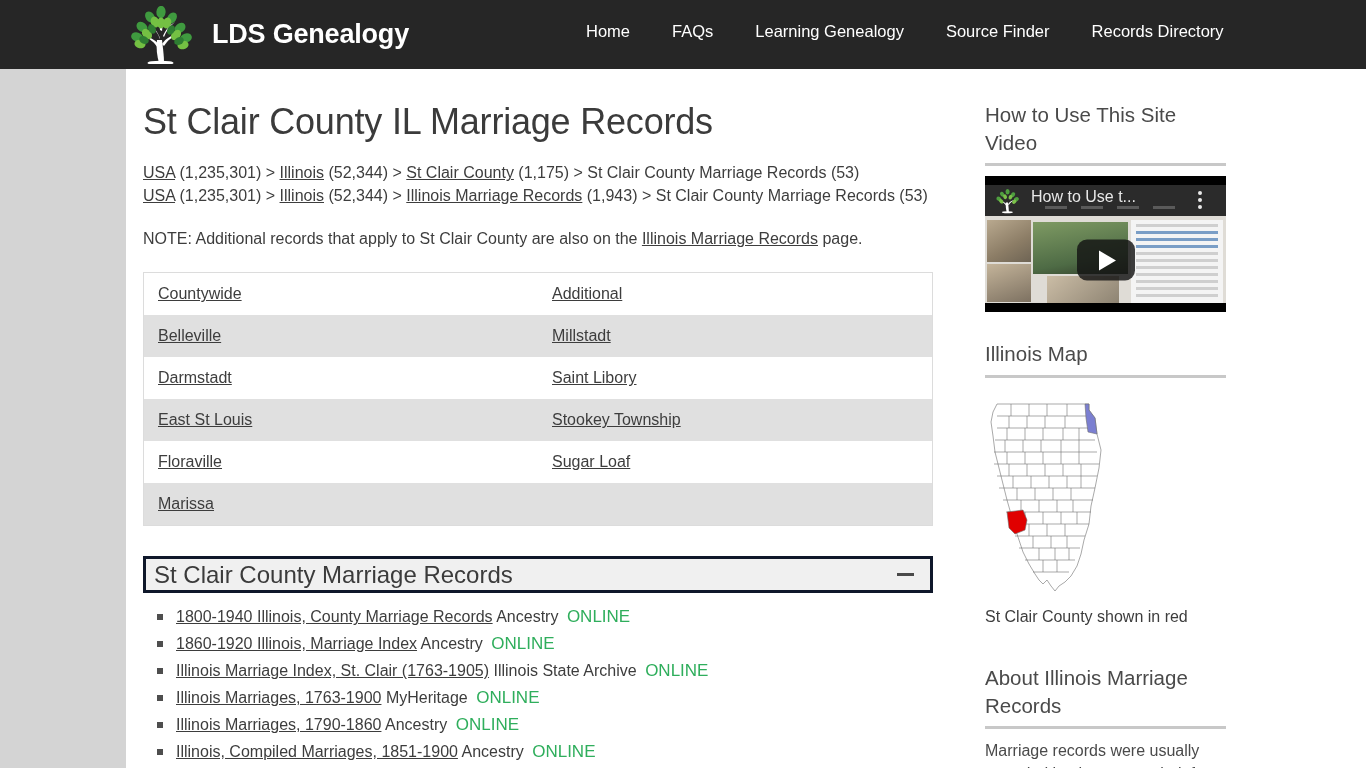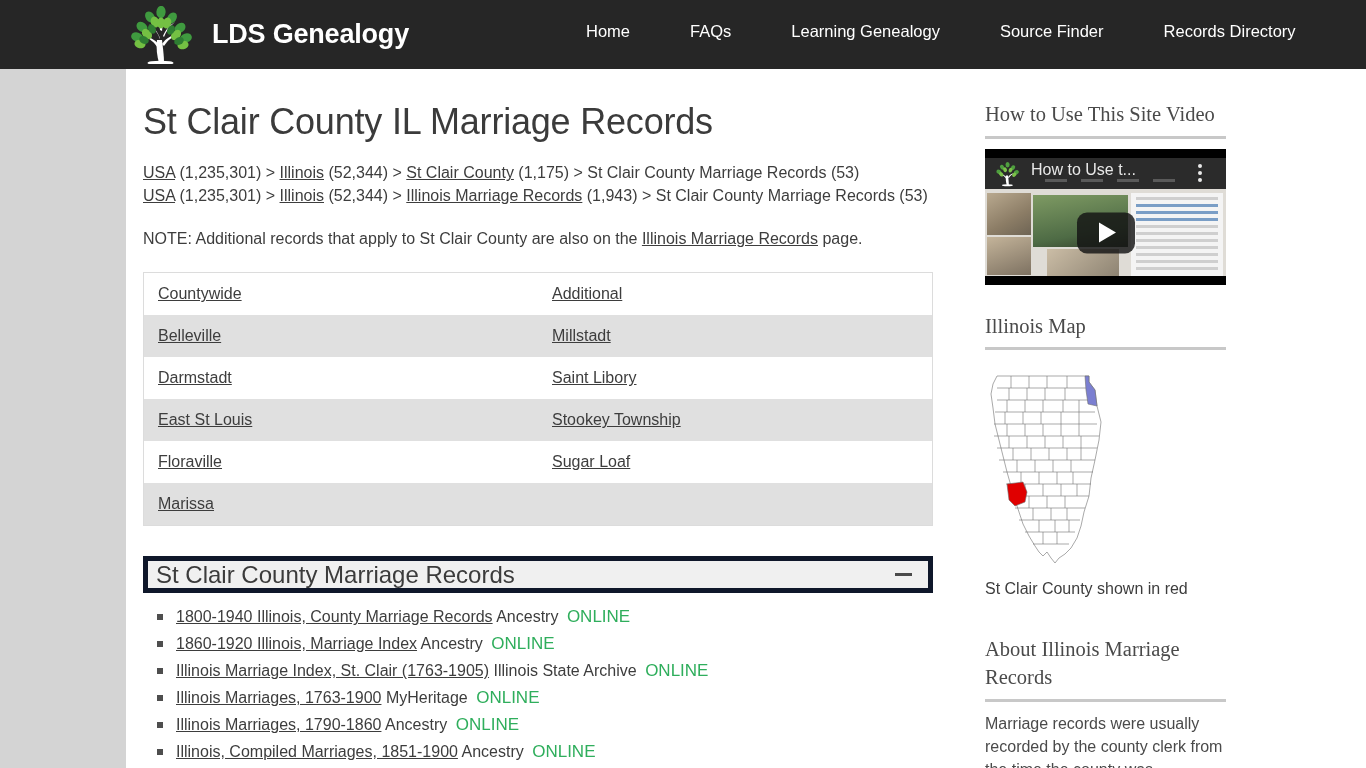--- a/index.html
+++ b/index.html
@@ -31,21 +31,21 @@
     color: #ffffff;
     font-size: 27px;
     font-weight: bold;
     letter-spacing: -0.2px;
     margin-left: 14px;
     white-space: nowrap;
   }
   .nav {
     display: flex;
     align-items: center;
-    gap: 60px;
+    gap: 42px;
     position: absolute;
     left: 586px;
     top: 22px;
   }
   .nav a {
     color: #ffffff;
     font-size: 16.5px;
     text-decoration: none;
     white-space: nowrap;
   }
@@ -111,21 +111,21 @@
     width: 50%;
     height: 42px;
   }
   table.places tr:nth-child(even) { background: #e0e0e0; }
   table.places tr:nth-child(odd) { background: #ffffff; }
   table.places a { color: #3d3d3d; text-decoration: underline; }
 
   .section-head {
     width: 790px;
     background: #f0f0f0;
-    border: 5px solid #0f172a;
+    border: 3px solid #0f172a;
     height: 37px;
     display: flex;
     align-items: center;
     justify-content: space-between;
     padding: 0 16px 0 8px;
   }
   .section-head .title {
     font-size: 24px;
     color: #3b3b3b;
     font-weight: normal;
@@ -165,21 +165,20 @@
     margin-left: 4px;
   }
 
   
   .side-h {
     font-size: 20.5px;
     color: #4a4a4a;
     font-weight: normal;
     margin: 0 0 7px 0;
     line-height: 1.35;
-    font-family: Liberation Serif, serif;
   }
   .side-rule {
     height: 3px;
     background: #c8c8c8;
     width: 241px;
     margin-bottom: 10px;
   }
   .video-box {
     width: 241px;
     height: 136px;

